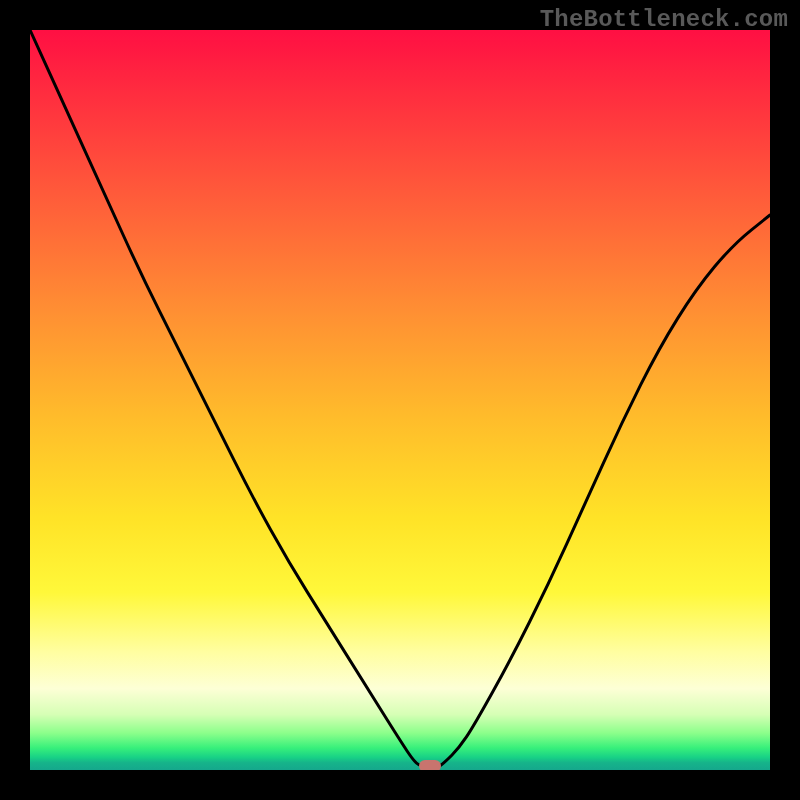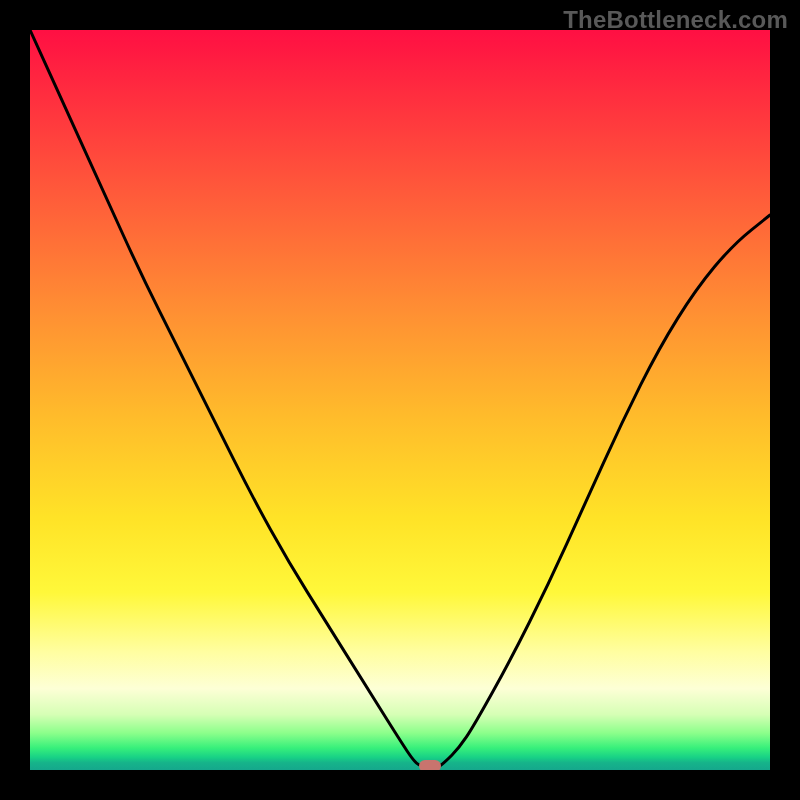--- a/index.html
+++ b/index.html
@@ -9,20 +9,21 @@
     height: 800px;
     background: #000;
     overflow: hidden;
     font-family: Arial, Helvetica, sans-serif;
   }
   .frame {
     position: relative;
     width: 800px;
     height: 800px;
     background: #000;
+    font-family: Liberation Mono, monospace;
   }
   .watermark {
     position: absolute;
     top: 6px;
     right: 12px;
     color: #595959;
     font-size: 24px;
     font-weight: 600;
     letter-spacing: 0.2px;
     z-index: 10;

